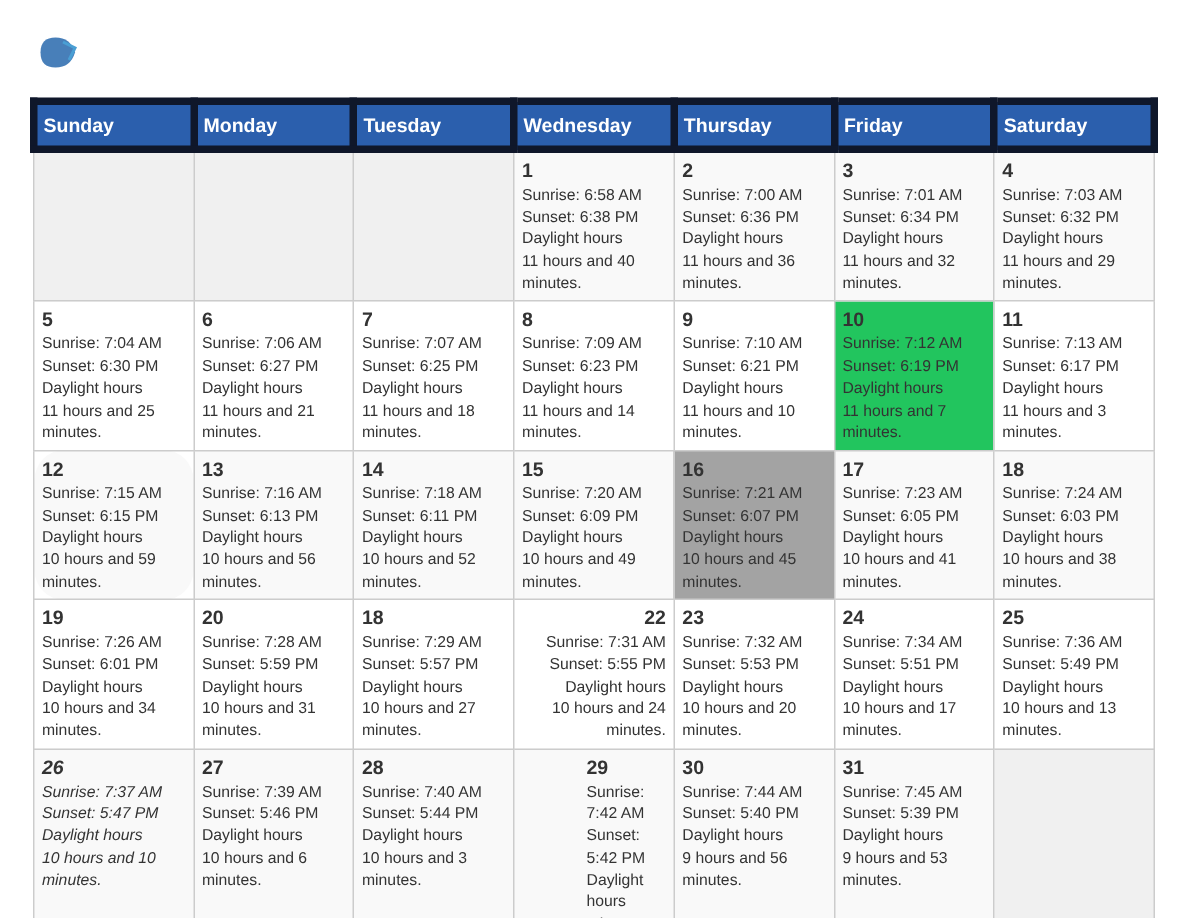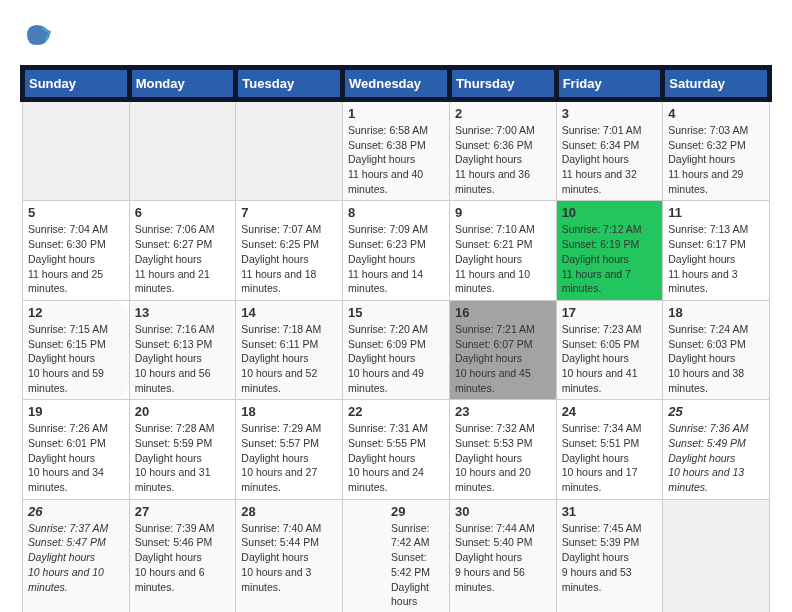--- a/index.html
+++ b/index.html
@@ -213,33 +213,33 @@
           <div class="day-info">Sunrise: 7:26 AM<br>Sunset: 6:01 PM<br>Daylight hours<br>10 hours and 34 minutes.</div>
         </td>
         <td style="background: rgb(255, 255, 255);">
           <span class="day-number">20</span>
           <div class="day-info">Sunrise: 7:28 AM<br>Sunset: 5:59 PM<br>Daylight hours<br>10 hours and 31 minutes.</div>
         </td>
         <td style="background: rgb(255, 255, 255);">
           <span class="day-number">18</span>
           <div class="day-info">Sunrise: 7:29 AM<br>Sunset: 5:57 PM<br>Daylight hours<br>10 hours and 27 minutes.</div>
         </td>
-        <td style="background: rgb(255, 255, 255);">
+        <td style="background: rgb(255, 255, 255); text-align: right;">
           <span class="day-number">22</span>
           <div class="day-info">Sunrise: 7:31 AM<br>Sunset: 5:55 PM<br>Daylight hours<br>10 hours and 24 minutes.</div>
         </td>
         <td style="background: rgb(255, 255, 255);">
           <span class="day-number">23</span>
           <div class="day-info">Sunrise: 7:32 AM<br>Sunset: 5:53 PM<br>Daylight hours<br>10 hours and 20 minutes.</div>
         </td>
         <td style="background: rgb(255, 255, 255);">
           <span class="day-number">24</span>
           <div class="day-info">Sunrise: 7:34 AM<br>Sunset: 5:51 PM<br>Daylight hours<br>10 hours and 17 minutes.</div>
         </td>
-        <td style="background: rgb(255, 255, 255); font-style: italic;">
+        <td style="background: rgb(255, 255, 255);">
           <span class="day-number">25</span>
           <div class="day-info">Sunrise: 7:36 AM<br>Sunset: 5:49 PM<br>Daylight hours<br>10 hours and 13 minutes.</div>
         </td>
       </tr>
       <tr>
         <td style="background: rgb(249, 249, 249); font-style: italic;">
           <span class="day-number">26</span>
           <div class="day-info">Sunrise: 7:37 AM<br>Sunset: 5:47 PM<br>Daylight hours<br>10 hours and 10 minutes.</div>
         </td>
         <td style="background: rgb(249, 249, 249);">

